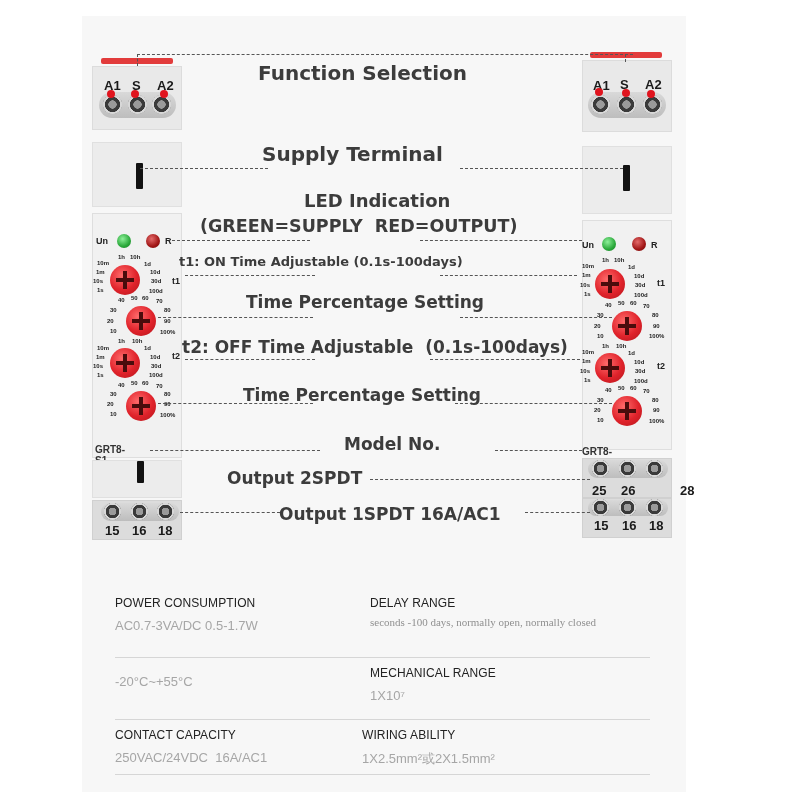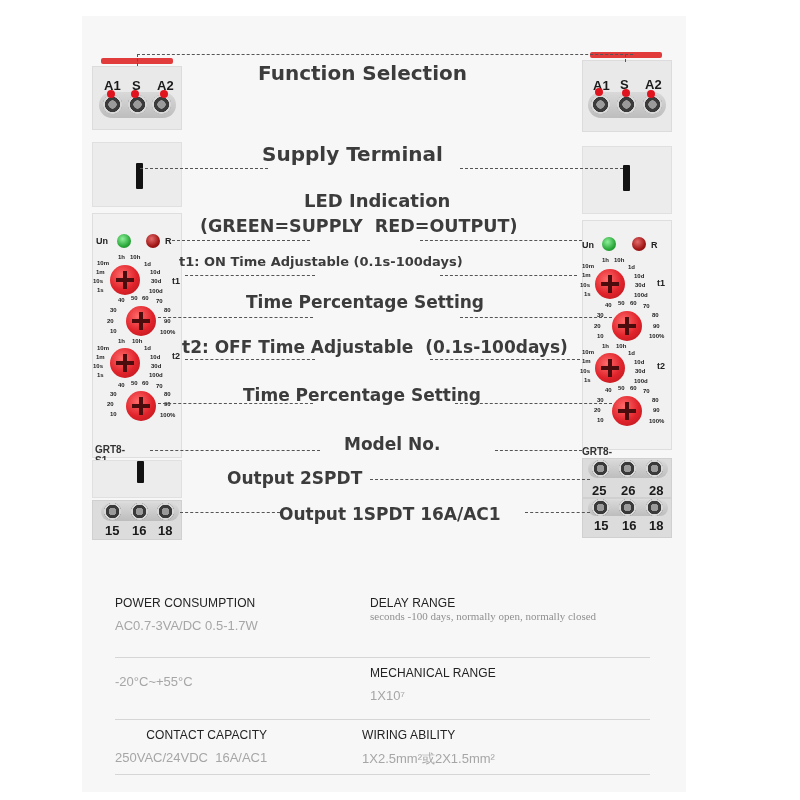--- a/index.html
+++ b/index.html
@@ -36,21 +36,21 @@
   
   .callout { position: absolute; font-family: "DejaVu Sans", sans-serif; font-weight: bold; color: #3c3c3c; white-space: nowrap; text-align: center; }
   .dash { position: absolute; height: 0; border-top: 1.5px dashed #555; }
   .vdash { position: absolute; width: 0; border-left: 1.5px dashed #555; }
 
   
   .spec-row { position: absolute; left: 115px; width: 535px; border-bottom: 1px solid #d6d6d6; height: 62px; }
   .spec-cell { position: absolute; top: 0; }
   .spec-label { font-family: "Liberation Sans", sans-serif; font-size: 12px; color: #222; letter-spacing: 0.1px; }
   .spec-value { margin-top: 8px; font-family: "Liberation Sans", sans-serif; font-size: 13px; color: #a6a6a6; white-space: nowrap; }
-  .spec-value.small { font-family: "Liberation Serif", serif; font-size: 11px; color: #909090; margin-top: 0; }
+  .spec-value.small { font-family: "Liberation Serif", serif; font-size: 11px; color: #909090; margin-top: 6px; }
 </style>
 </head>
 <body>
 
 <div class="panel"></div>
 
 <div class="device" style="left:0;top:0;">
   <div class="top-red" style="left:101px;top:58px;width:72px;"></div>
   <div class="dev-part top-cap" style="left:92px;top:66px;width:90px;height:64px;"></div>
   <span class="term-label" style="left:104px;top:78px;">A1</span>
@@ -212,21 +212,21 @@
 
   <span class="model" style="left:582px;top:446px;">GRT8-S2</span>
 
   <div class="dev-part bottom-block" style="left:582px;top:458px;width:90px;height:40px;"></div>
   <div class="dev-part term-block" style="left:588px;top:460px;width:80px;height:18px;"></div>
   <div class="screw" style="left:592px;top:460px;width:17px;height:17px;"></div>
   <div class="screw" style="left:619px;top:460px;width:17px;height:17px;"></div>
   <div class="screw" style="left:646px;top:460px;width:17px;height:17px;"></div>
   <span class="term-label" style="left:592px;top:483px;">25</span>
   <span class="term-label" style="left:621px;top:483px;">26</span>
-  <span class="term-label" style="left:649px;top:483px;">28</span>
+  <span class="term-label" style="left:680px;top:483px;">28</span>
 
   <div class="dev-part bottom-block" style="left:582px;top:498px;width:90px;height:40px;"></div>
   <div class="dev-part term-block" style="left:588px;top:500px;width:80px;height:16px;"></div>
   <div class="screw" style="left:592px;top:499px;width:17px;height:17px;"></div>
   <div class="screw" style="left:619px;top:499px;width:17px;height:17px;"></div>
   <div class="screw" style="left:646px;top:499px;width:17px;height:17px;"></div>
   <span class="term-label" style="left:594px;top:518px;">15</span>
   <span class="term-label" style="left:622px;top:518px;">16</span>
   <span class="term-label" style="left:649px;top:518px;">18</span>
 </div>
@@ -277,21 +277,21 @@
 <div class="spec-row" style="top:666px;height:54px;">
   <div class="spec-cell" style="left:0;">
     <div class="spec-value">-20°C~+55°C</div>
   </div>
   <div class="spec-cell" style="left:255px;">
     <div class="spec-label">MECHANICAL RANGE</div>
     <div class="spec-value">1X10⁷</div>
   </div>
 </div>
 <div class="spec-row" style="top:728px;height:47px;">
-  <div class="spec-cell" style="left:0;text-align:right;">
+  <div class="spec-cell" style="left:0;">
     <div class="spec-label">CONTACT CAPACITY</div>
     <div class="spec-value" style="white-space:pre;">250VAC/24VDC  16A/AC1</div>
   </div>
   <div class="spec-cell" style="left:247px;">
     <div class="spec-label">WIRING ABILITY</div>
     <div class="spec-value">1X2.5mm²或2X1.5mm²</div>
   </div>
 </div>
 
 </body></html>

